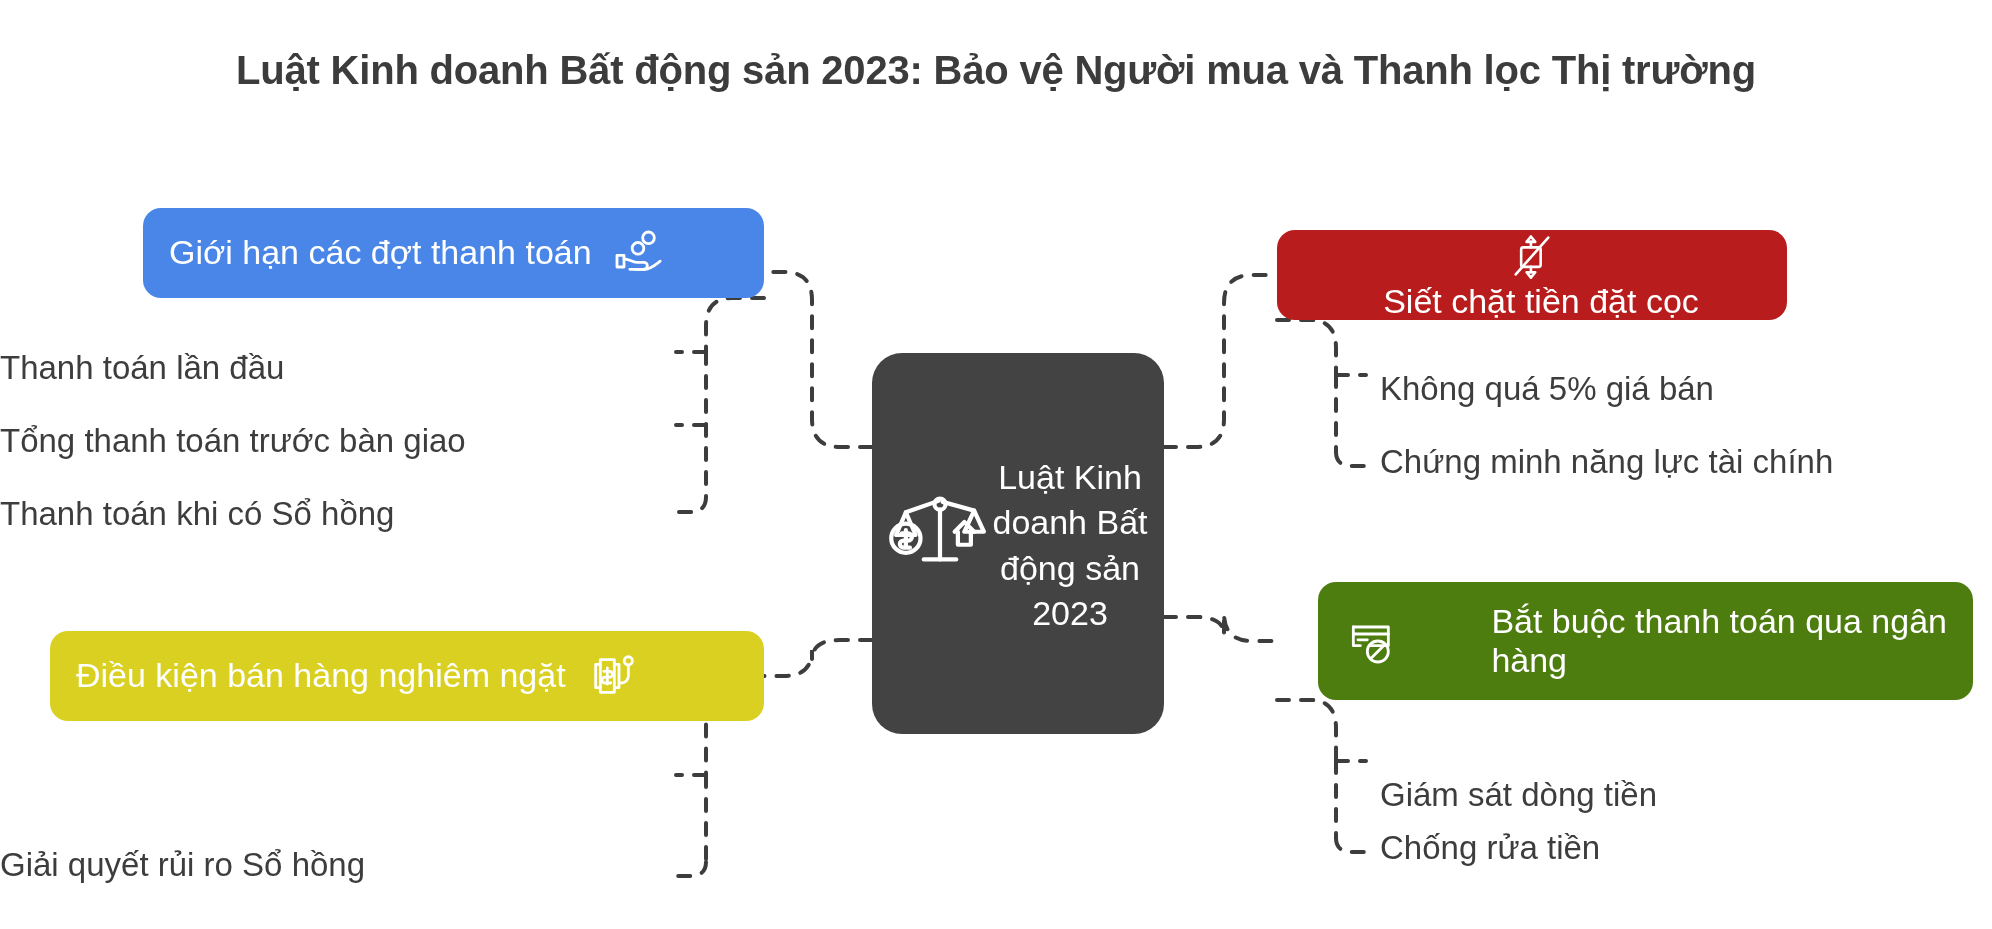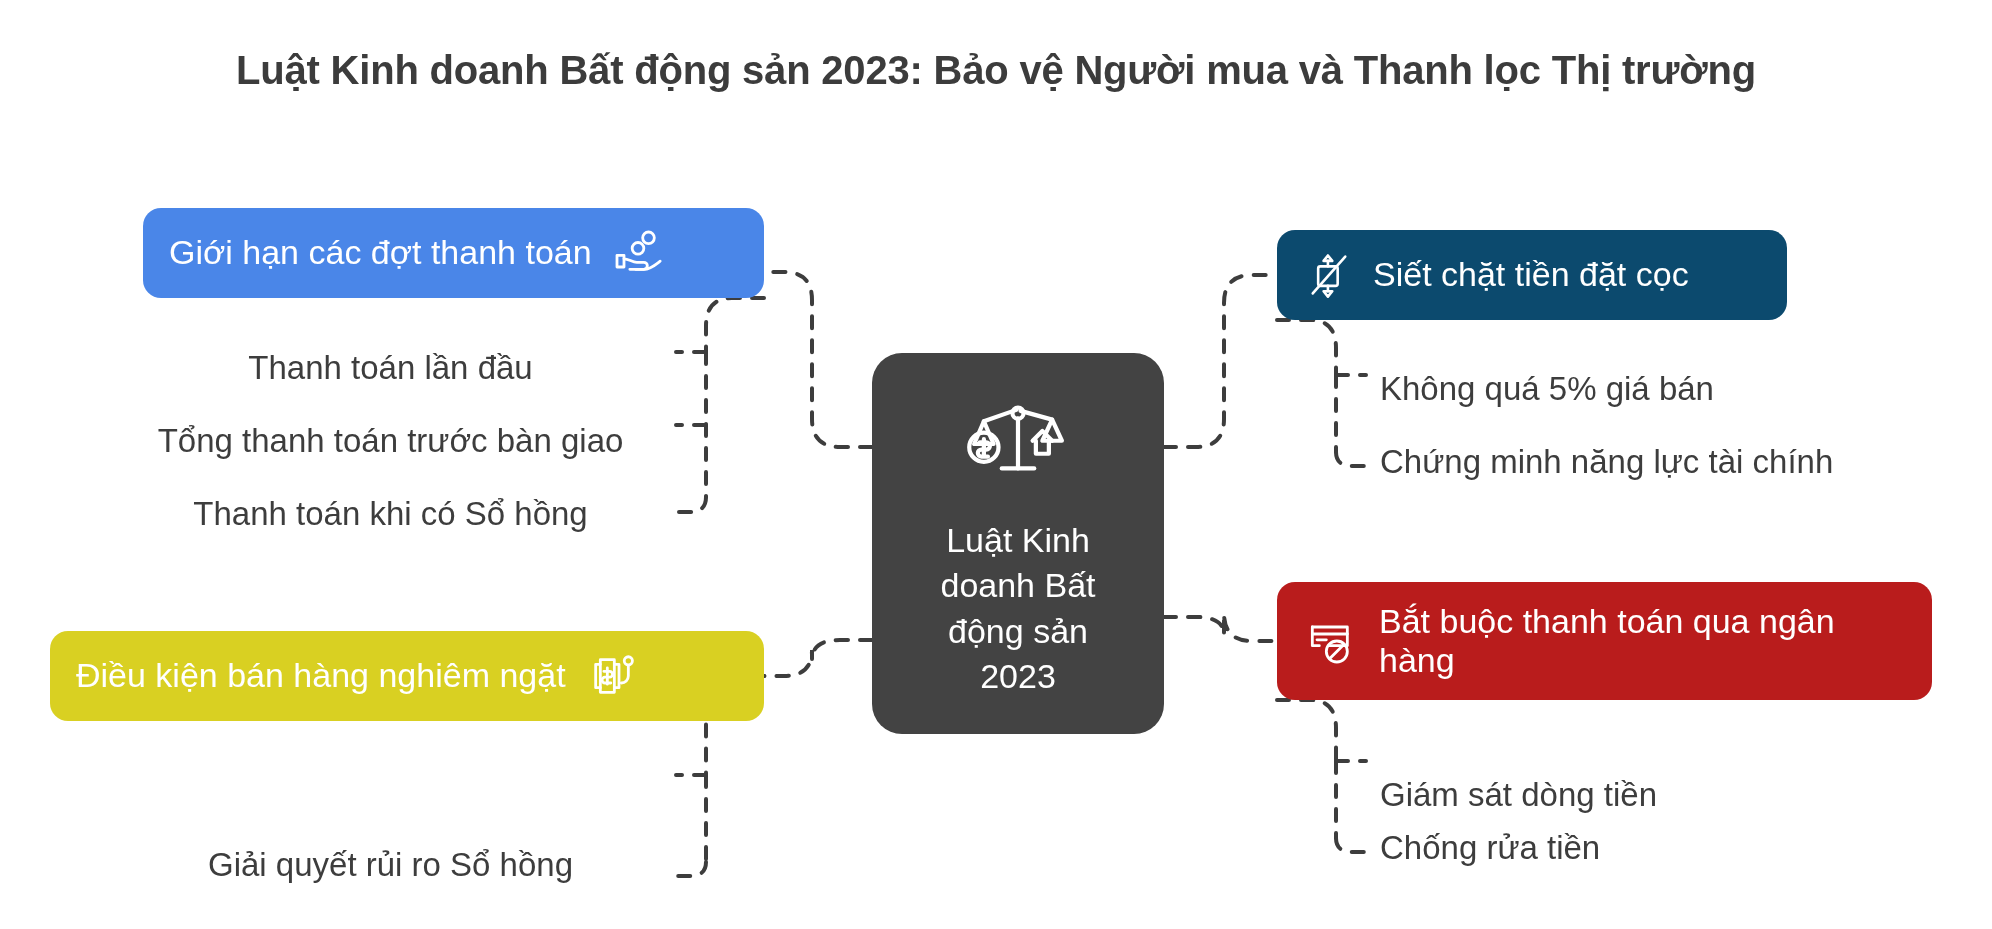--- a/index.html
+++ b/index.html
@@ -71,41 +71,43 @@
   #pill-yellow {
     left: 50px; top: 631px;
     width: 714px; height: 90px;
     background: #d9d022;
   }
   #pill-yellow .pill-label { margin-right: 18px; }
 
   #pill-green {
     left: 1277px; top: 230px;
     width: 510px; height: 90px;
-    background: #0c4a6e;
+    background: #b91c1c;
+    flex-direction: column;
   }
   #pill-green .pill-label { margin-left: 18px; }
 
   #pill-purple {
-    left: 1277px; top: 582px;
+    left: 1318px; top: 582px;
     width: 655px; height: 118px;
-    background: #b91c1c;
-    align-items: center;
+    background: #4d7c0f;
+    align-items: center;
+    justify-content: space-between;
   }
   #pill-purple .pill-label { margin-left: 20px; }
 
   
   #central-node {
     position: absolute;
     left: 872px; top: 353px;
     width: 292px; height: 381px;
     background: #434343;
     border-radius: 30px;
     display: flex;
-    flex-direction: column;
+    flex-direction: row;
     align-items: center;
     justify-content: center;
     padding-top: 4px;
   }
   #central-node .central-icon { margin-bottom: 18px; }
   #central-node .central-label {
     font-size: 34px;
     line-height: 1.33;
     color: #ffffff;
     text-align: center;
@@ -113,21 +115,21 @@
   }
 
   
   .leaf {
     position: absolute;
     font-size: 33px;
     color: #3d3d3d;
     white-space: nowrap;
     line-height: 1;
   }
-  .leaf-right-aligned { text-align: center; margin-left: 48px; }
+  .leaf-right-aligned { text-align: left; }
 
   
   #leaf-b0 { left: 0px;  top: 351px; width: 685px; }
   #leaf-b1 { left: 0px;  top: 424px; width: 685px; }
   #leaf-b2 { left: 0px;  top: 497px; width: 685px; }
 
   
   #leaf-y0 { left: 0px;  top: 774px; width: 685px; }
   #leaf-y1 { left: 0px;  top: 848px; width: 685px; }
 

